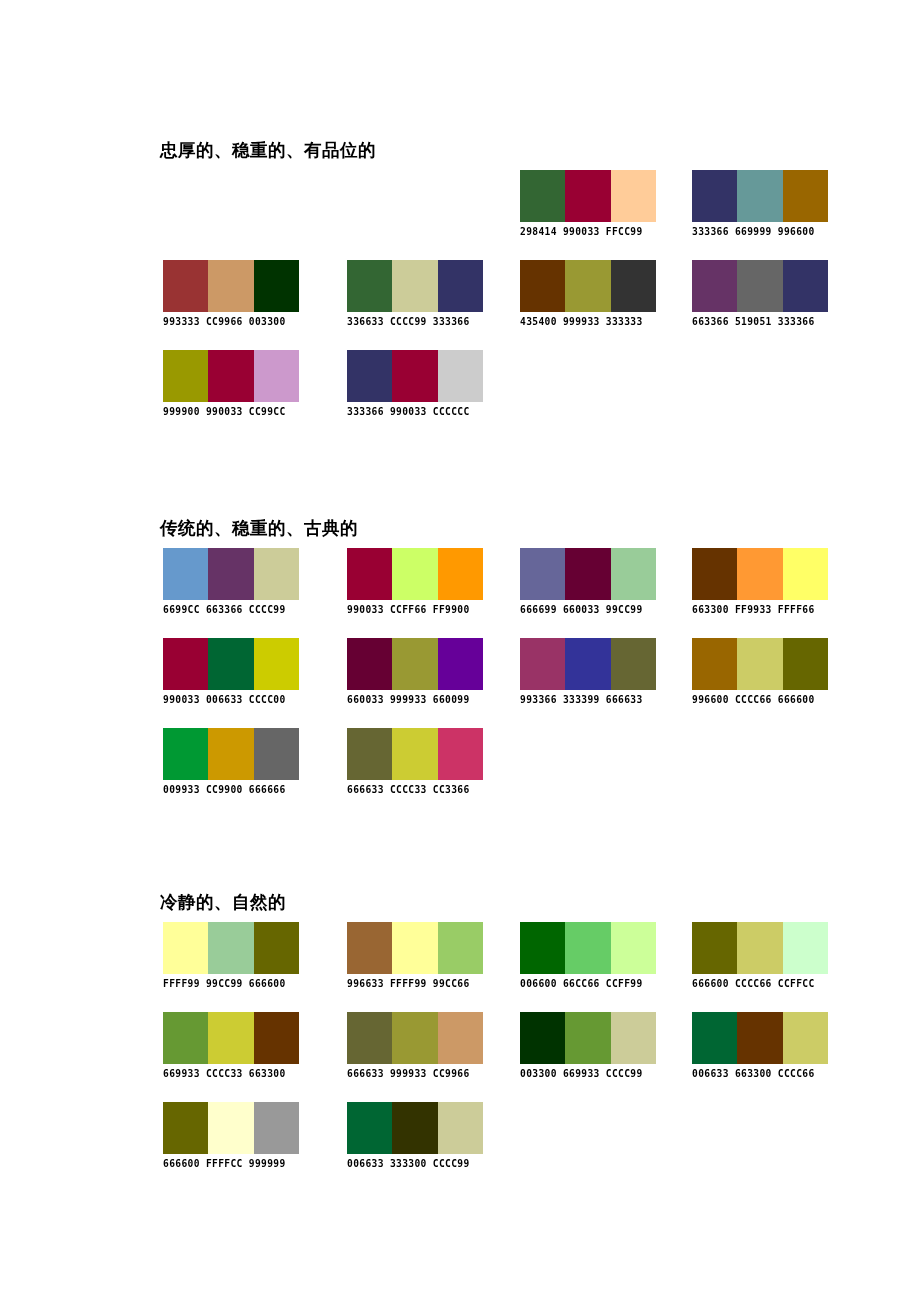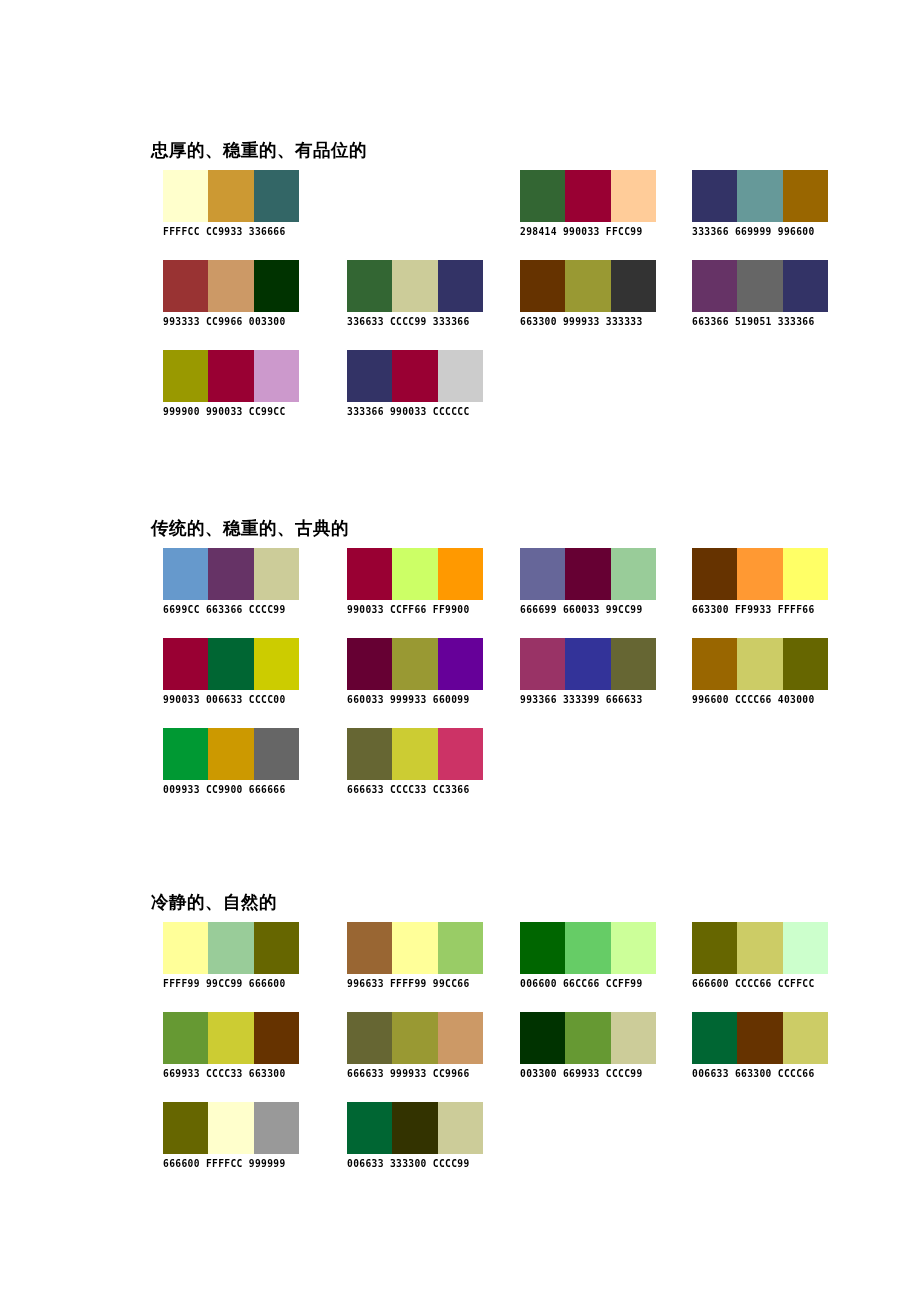--- a/index.html
+++ b/index.html
@@ -32,21 +32,21 @@
   .section {
     margin-bottom: 0;
   }
   .section-title {
     font-family: "DejaVu Sans", "Liberation Sans", sans-serif;
     font-size: 17.5px;
     font-weight: bold;
     color: #000000;
     letter-spacing: 0.5px;
     line-height: 24px;
-    margin: 0 0 8px 8px;
+    margin: 0 0 8px 17px;
     padding: 0;
     white-space: nowrap;
   }
   .rows {
     margin: 0;
     padding: 0;
   }
   .palette-row {
     position: relative;
     height: 90px;
@@ -89,28 +89,20 @@
 </style>
 </head>
 <body>
 
 <div class="page">
   <div class="content" id="content-root">
       <div class="section">
         <h2 class="section-title">忠厚的、稳重的、有品位的</h2>
         <div class="rows">
           <div class="palette-row">
-            <div class="palette-cell col0">
-              <div class="swatch-strip">
-                <div class="swatch" style="background-color: rgb(255, 255, 204);"></div>
-                <div class="swatch" style="background-color: rgb(204, 153, 51);"></div>
-                <div class="swatch" style="background-color: rgb(51, 102, 102);"></div>
-              </div>
-              <div class="hex-labels">FFFFCC CC9933 336666</div>
-            </div>
             <div class="palette-cell col2">
               <div class="swatch-strip">
                 <div class="swatch" style="background-color: rgb(51, 102, 51);"></div>
                 <div class="swatch" style="background-color: rgb(153, 0, 51);"></div>
                 <div class="swatch" style="background-color: rgb(255, 204, 153);"></div>
               </div>
               <div class="hex-labels">298414 990033 FFCC99</div>
             </div>
             <div class="palette-cell col3">
               <div class="swatch-strip">
@@ -137,21 +129,21 @@
                 <div class="swatch" style="background-color: rgb(51, 51, 102);"></div>
               </div>
               <div class="hex-labels">336633 CCCC99 333366</div>
             </div>
             <div class="palette-cell col2">
               <div class="swatch-strip">
                 <div class="swatch" style="background-color: rgb(102, 51, 0);"></div>
                 <div class="swatch" style="background-color: rgb(153, 153, 51);"></div>
                 <div class="swatch" style="background-color: rgb(51, 51, 51);"></div>
               </div>
-              <div class="hex-labels">663300 999933 333333</div>
+              <div class="hex-labels">435400 999933 333333</div>
             </div>
             <div class="palette-cell col3">
               <div class="swatch-strip">
                 <div class="swatch" style="background-color: rgb(102, 51, 102);"></div>
                 <div class="swatch" style="background-color: rgb(102, 102, 102);"></div>
                 <div class="swatch" style="background-color: rgb(51, 51, 102);"></div>
               </div>
               <div class="hex-labels">663366 519051 333366</div>
             </div>
           </div>
@@ -237,21 +229,21 @@
                 <div class="swatch" style="background-color: rgb(102, 102, 51);"></div>
               </div>
               <div class="hex-labels">993366 333399 666633</div>
             </div>
             <div class="palette-cell col3">
               <div class="swatch-strip">
                 <div class="swatch" style="background-color: rgb(153, 102, 0);"></div>
                 <div class="swatch" style="background-color: rgb(204, 204, 102);"></div>
                 <div class="swatch" style="background-color: rgb(102, 102, 0);"></div>
               </div>
-              <div class="hex-labels">996600 CCCC66 403000</div>
+              <div class="hex-labels">996600 CCCC66 666600</div>
             </div>
           </div>
           <div class="palette-row">
             <div class="palette-cell col0">
               <div class="swatch-strip">
                 <div class="swatch" style="background-color: rgb(0, 153, 51);"></div>
                 <div class="swatch" style="background-color: rgb(204, 153, 0);"></div>
                 <div class="swatch" style="background-color: rgb(102, 102, 102);"></div>
               </div>
               <div class="hex-labels">009933 CC9900 666666</div>

